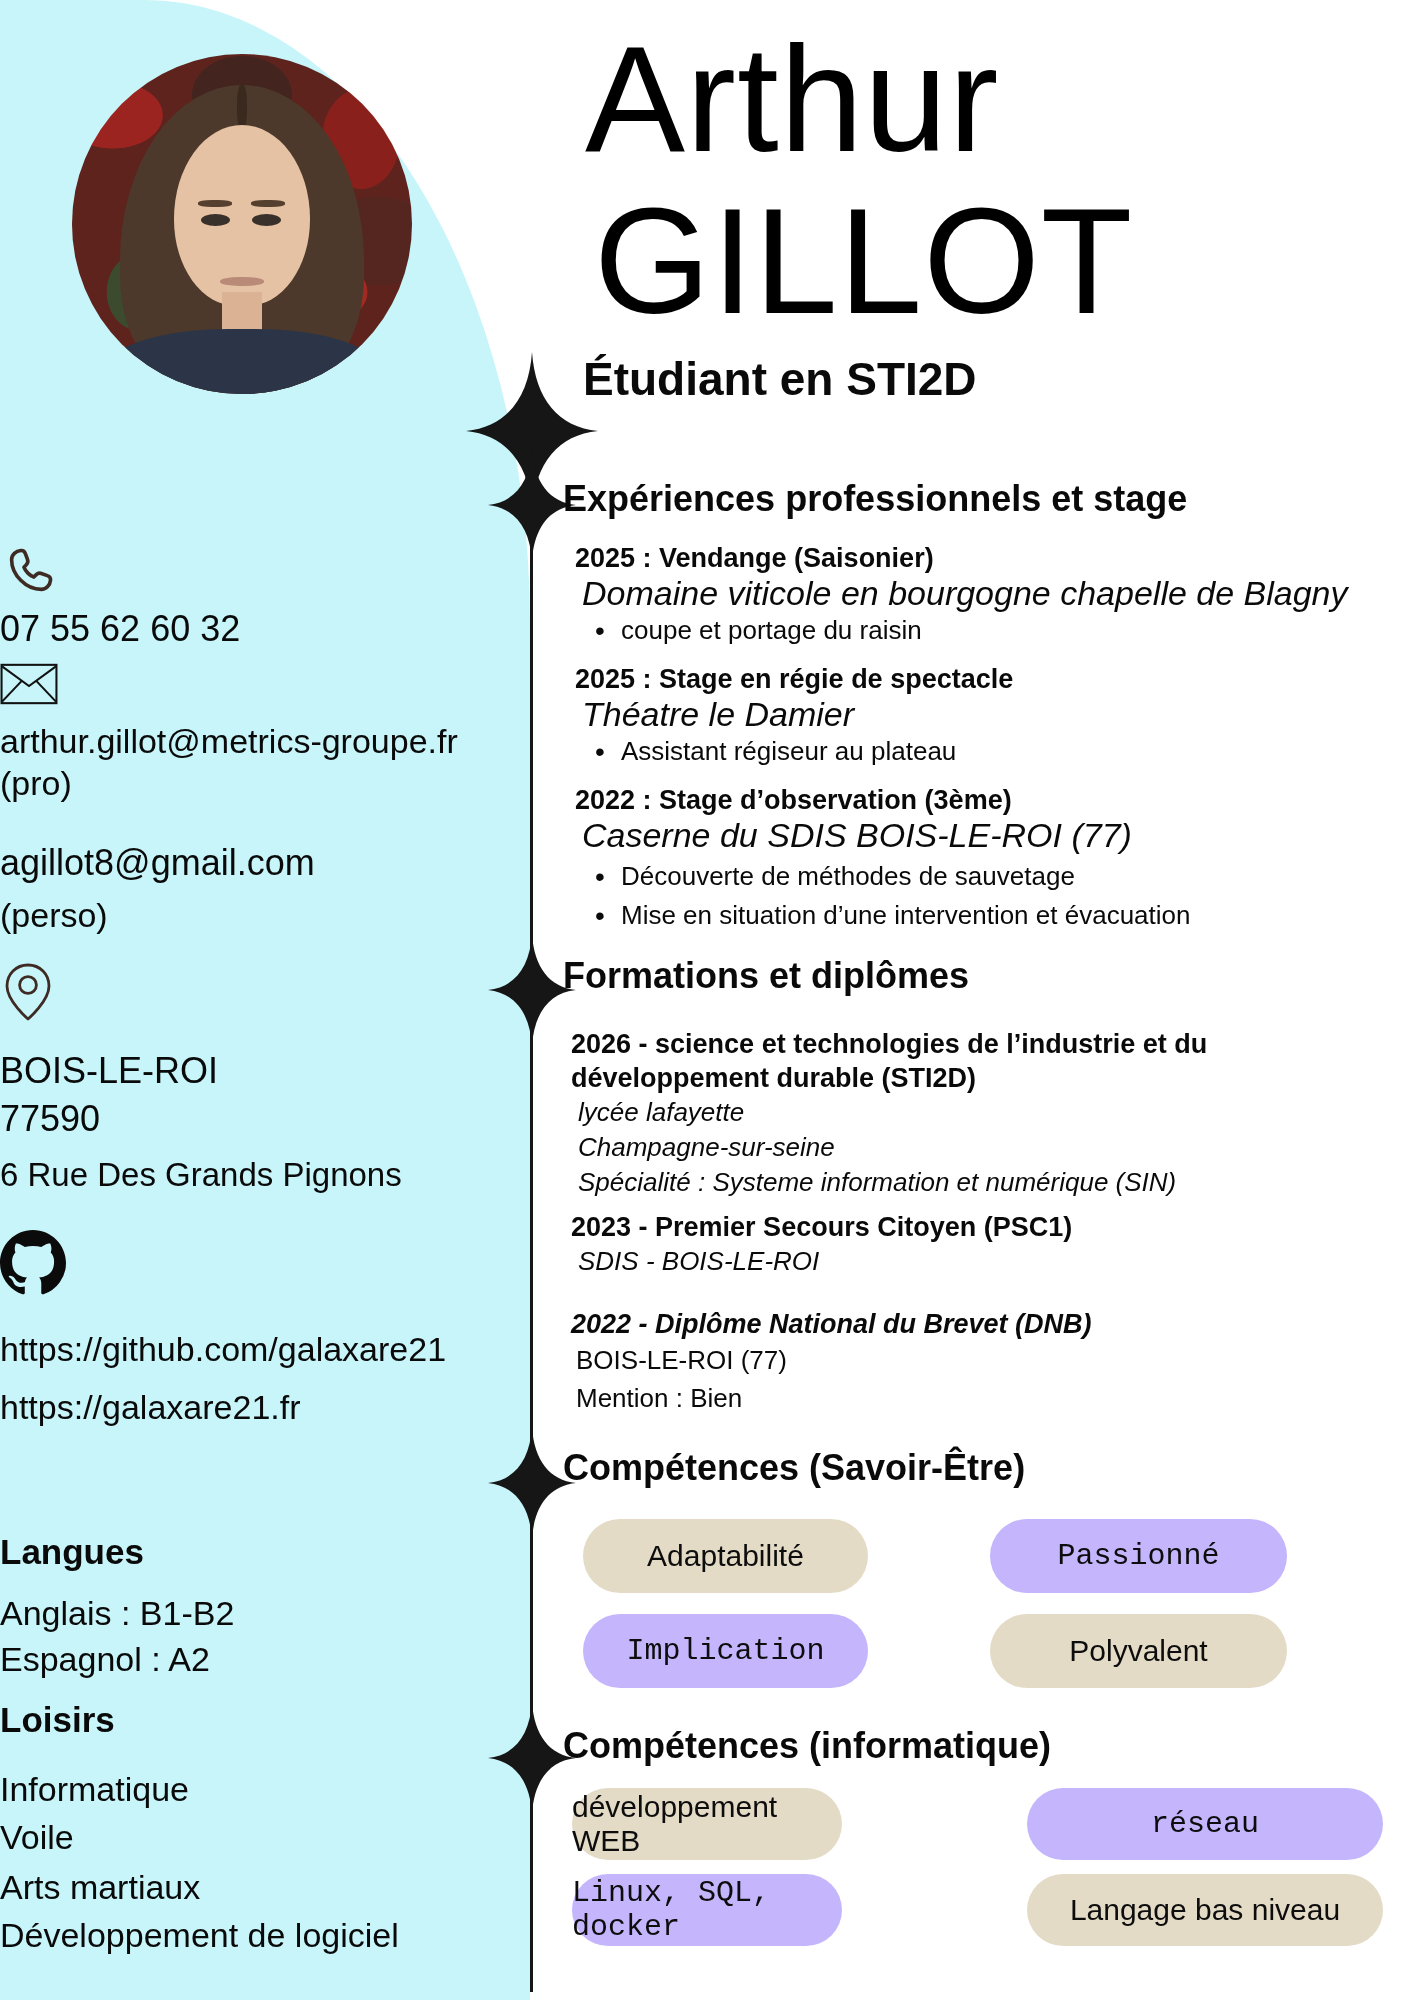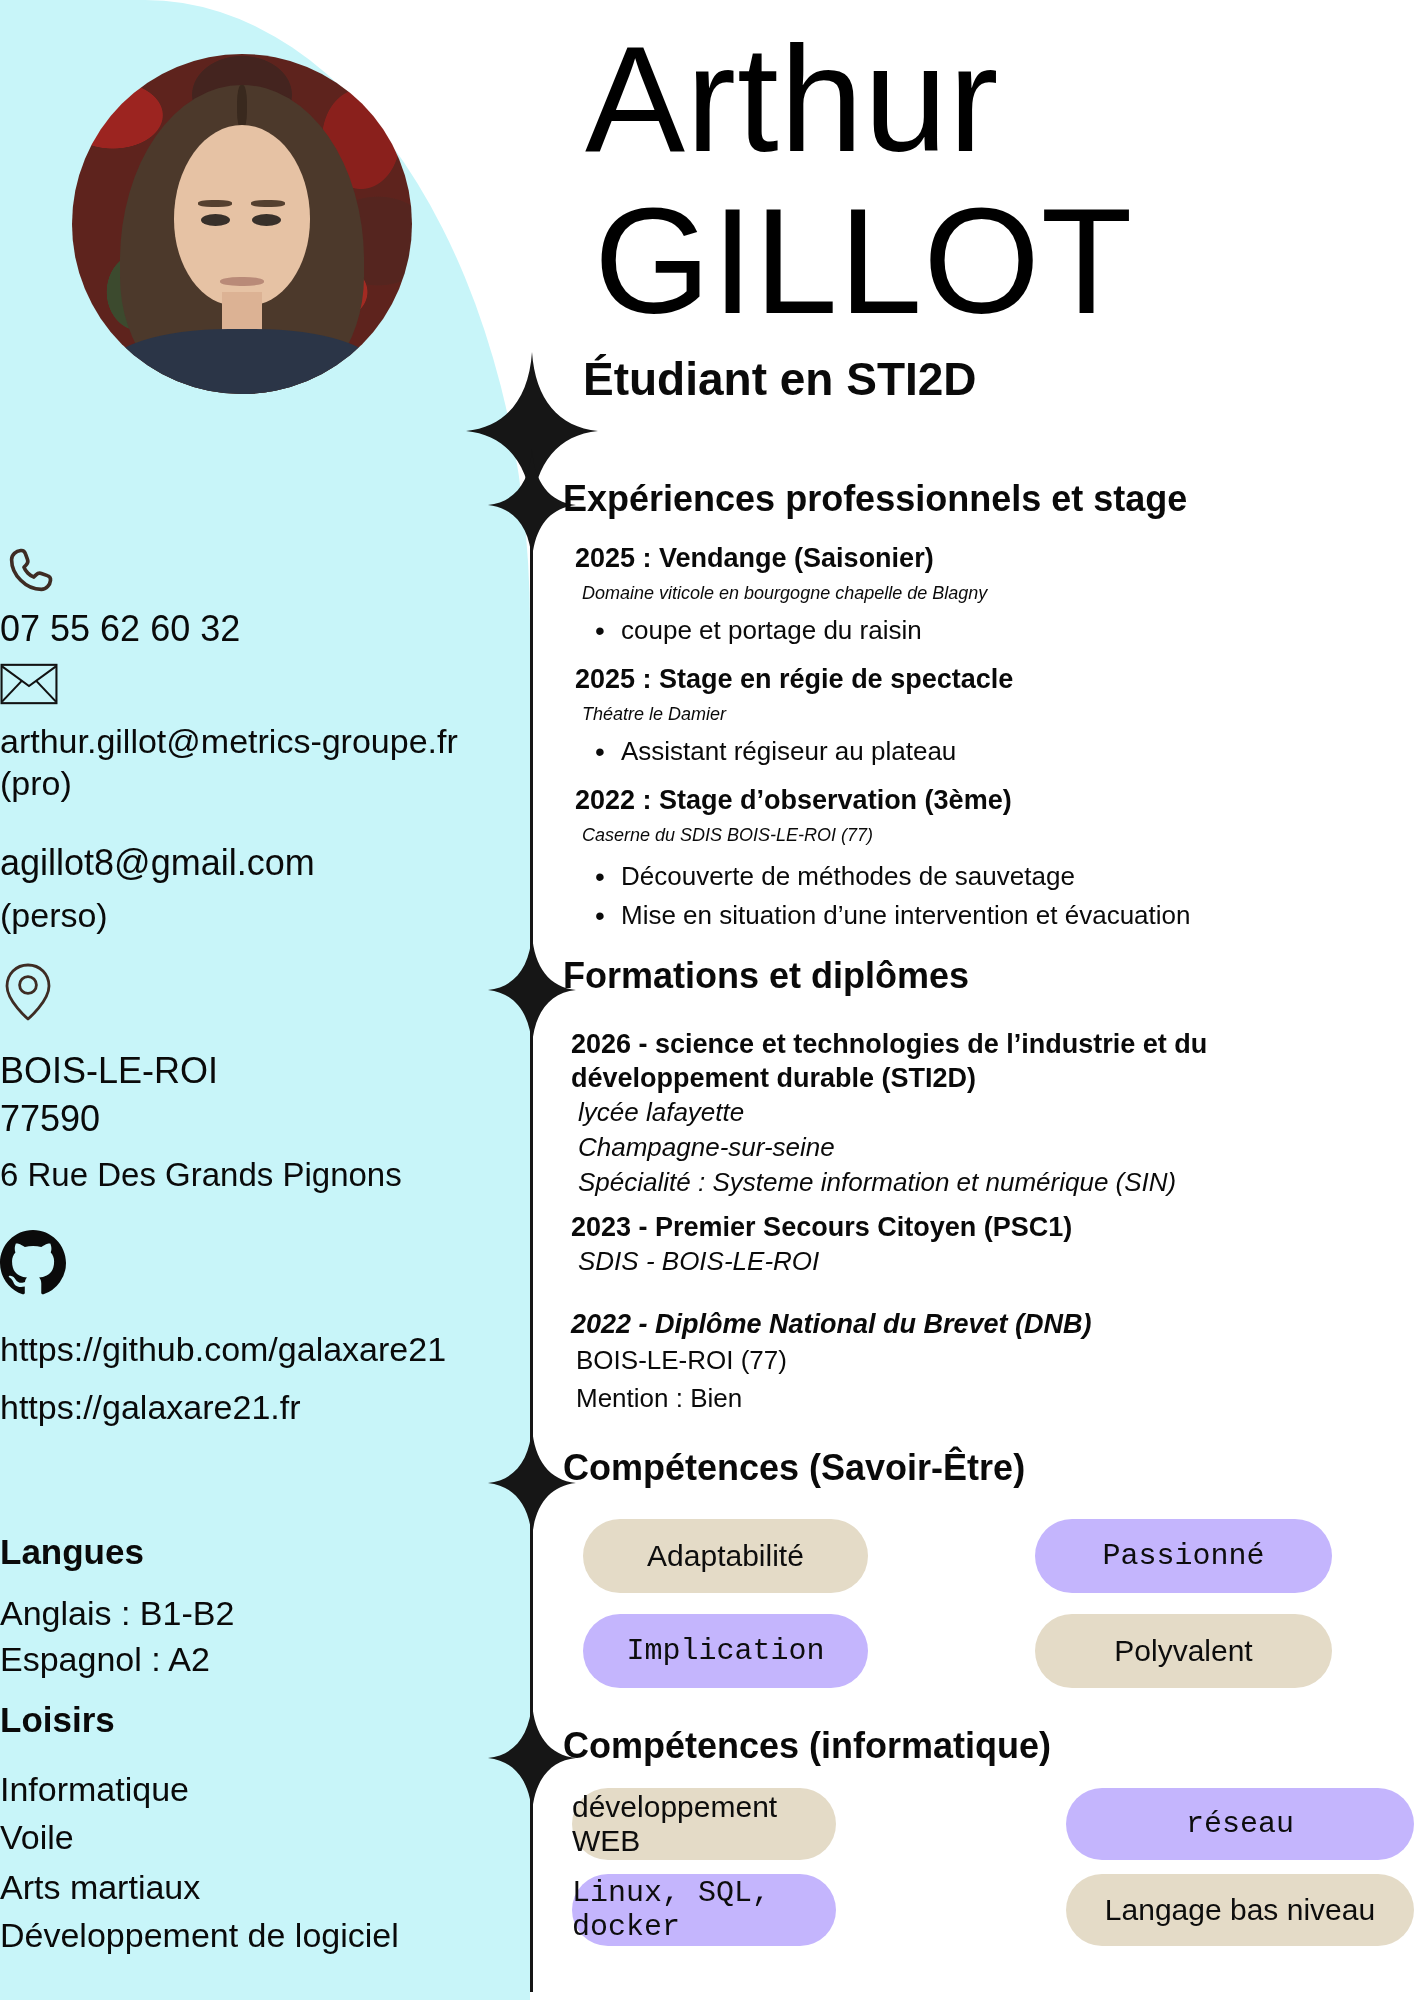--- a/index.html
+++ b/index.html
@@ -63,30 +63,30 @@
   
   .name { position:absolute; font-size:150px; line-height:1; color:#000; letter-spacing:1px; }
   .subtitle { position:absolute; left:583px; top:352px; font-size:46px; font-weight:bold; }
 
   
   .section { position:absolute; left:563px; }
   .sec-h { font-size:36px; font-weight:bold; }
 
   .exp-item  { margin-bottom:11px; }
   .exp-title { font-size:27px; font-weight:bold; line-height:36px; padding-left:12px; }
-  .exp-org   { font-size:18px; font-style:italic; line-height:35px; padding-left:19px; }
+  .exp-org   { font-size:34px; font-style:italic; line-height:35px; padding-left:19px; }
   .bullet    { font-size:26px; line-height:39px; position:relative; padding-left:58px; }
   .bullet::before { content:"\2022"; position:absolute; left:32px; font-size:28px; }
 
   .edu-title { font-size:27px; font-weight:bold; line-height:34px; padding-left:8px; }
   .edu-title.ital { font-style:italic; }
   .edu-it    { font-size:26px; font-style:italic; line-height:35px; padding-left:15px; }
   .edu-plain { font-size:26px; line-height:38px; padding-left:13px; }
 
-  .pill-row { display:flex; align-items:center;gap:45px; }
+  .pill-row { display:flex; align-items:center; }
   .pill {
     height:74px; border-radius:40px;
     display:flex; align-items:center; justify-content:center;
     font-size:30px; color:#0d0d0d;
   }
   .beige { background:#e4dbc7; }
   .gray  { background:#c4b5fd;font-family:Liberation Mono, monospace; }
 
   .soft-pills .pill-row { margin-bottom:21px; padding-left:20px; }
   .soft-pills .p-left  { width:285px; margin-right:122px; }

